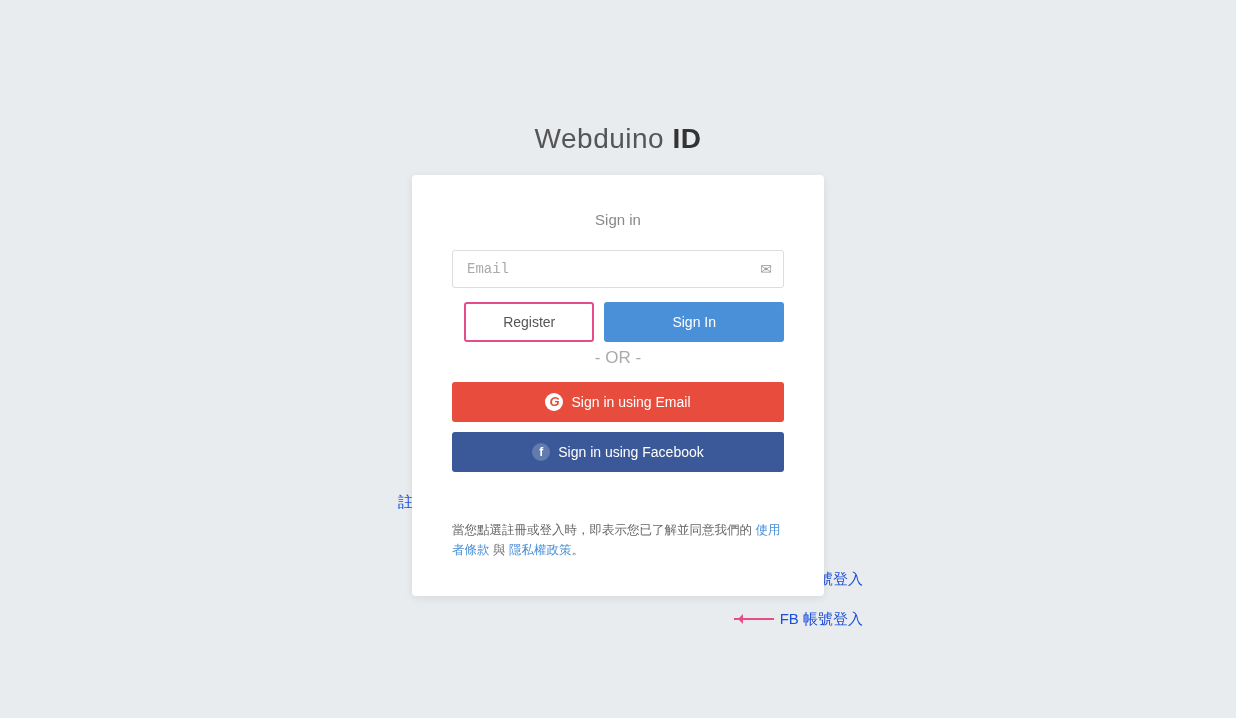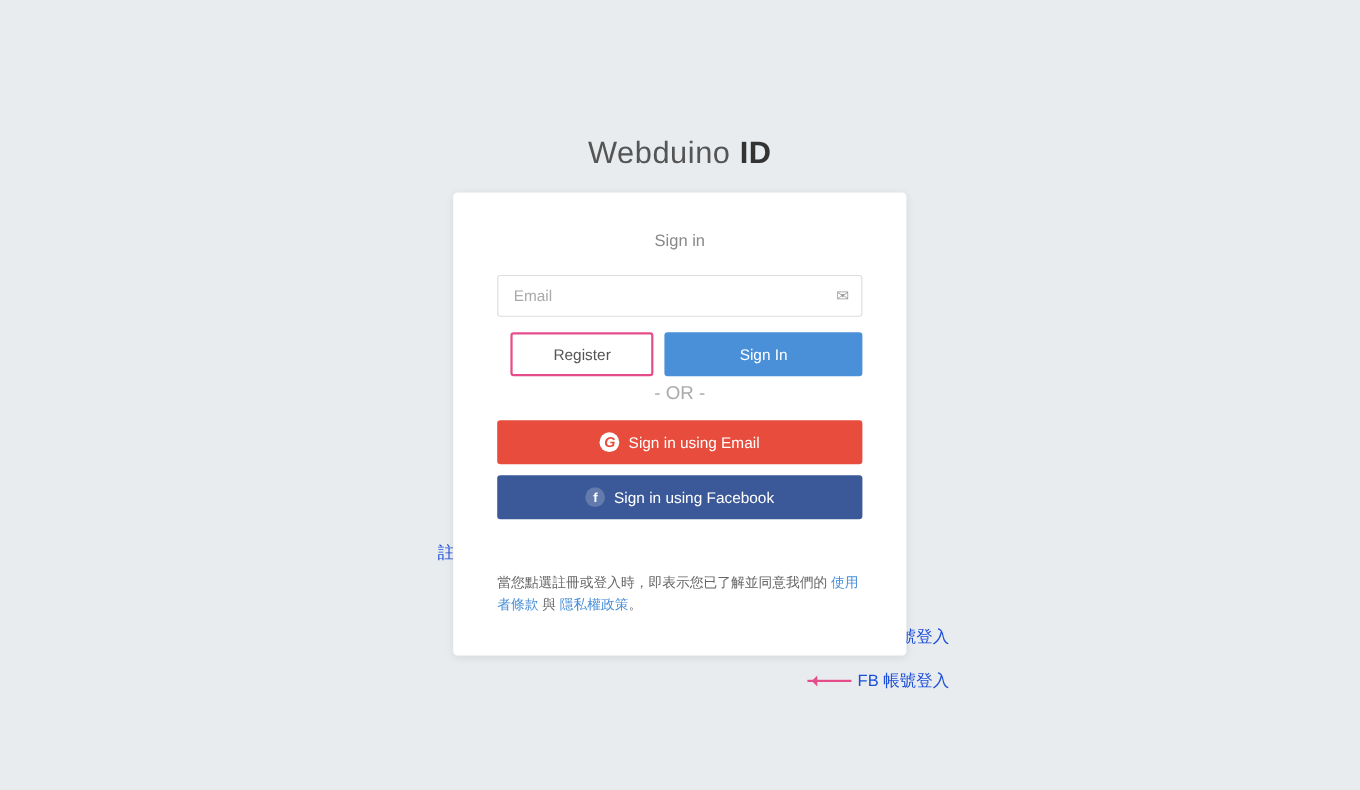--- a/index.html
+++ b/index.html
@@ -60,20 +60,21 @@
 
     .input-group input {
       width: 100%;
       border: 1px solid #ddd;
       border-radius: 3px;
       padding: 10px 26px 10px 14px;
       font-size: 14px;
       color: #555;
       outline: none;
       background: #fff;
+      font-family: Liberation Mono, monospace;
     }
 
     .input-group input::placeholder {
       color: #aaa;
     }
 
     .input-icon {
       position: absolute;
       right: 12px;
       top: 50%;

